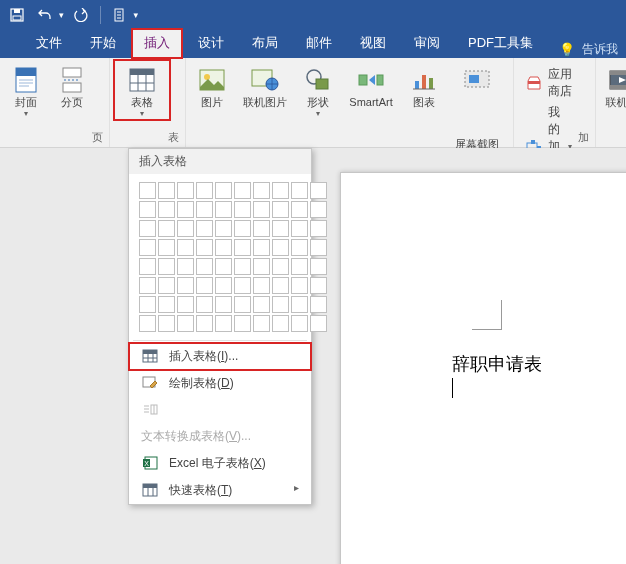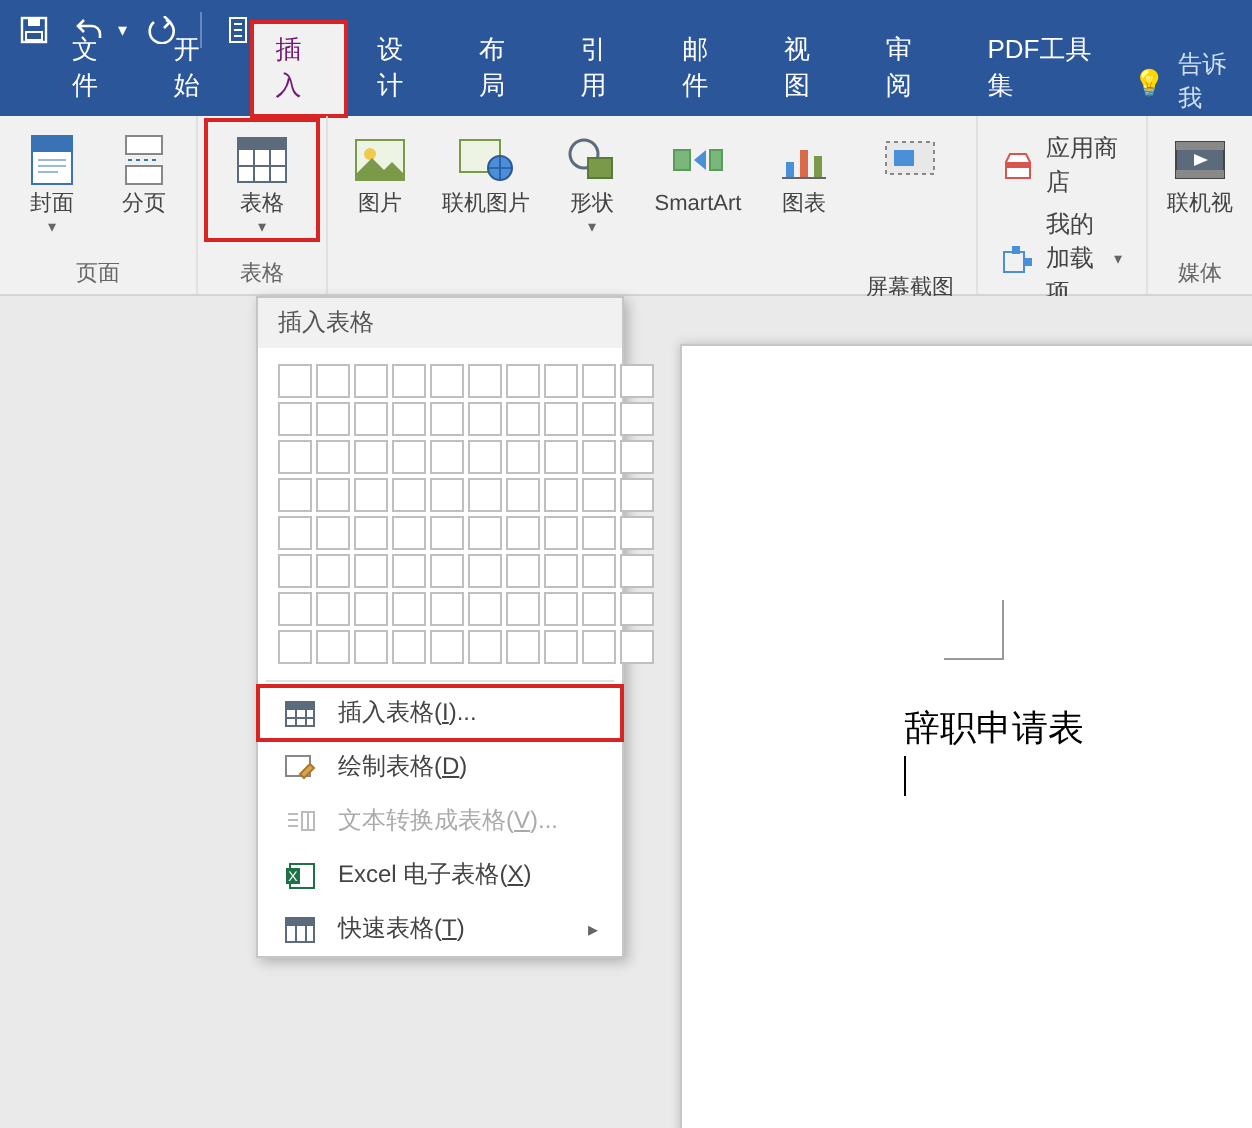--- a/index.html
+++ b/index.html
@@ -14,21 +14,21 @@
   
   .tabs { height: 28px; background:#2b579a; display:flex; align-items:flex-end; padding-left:24px; gap:4px; color:#fff; font-size:13px; }
   .tab { padding: 5px 12px 6px; cursor:pointer; }
   .tab.active { background:#f1f1f1; color:#701a75; }
   .tab.highlight-box { outline:2px solid #d82424; outline-offset:-1px; }
   .tabs-right { margin-left:auto; display:flex; align-items:center; gap:6px; padding-right:8px; color:#cfe0f4; font-size:12px;}
   .tabs-right .bulb { font-size:13px;}
 
   
   .ribbon { height:90px; background:#f1f1f1; border-bottom:1px solid #d4d4d4; display:flex; }
-  .group { display:flex; flex-direction:column; align-items:center; padding:4px 6px 2px; border-right:1px solid #e1e1e1; position:relative;}
+  .group { display:flex; flex-direction:row; align-items:flex-start; padding:4px 6px 2px; border-right:1px solid #e1e1e1; position:relative;}
   .group-items { display:flex; gap:6px; flex:1; align-items:flex-start;}
   .group-label { font-size:11px; color:#666; height:16px; line-height:16px; margin-top:auto;}
   .rbtn { display:flex; flex-direction:column; align-items:center; width:40px; padding-top:4px; gap:2px; font-size:11px; color:#444; cursor:pointer;}
   .rbtn.wide { width:48px; }
   .rbtn .ico { width:28px; height:28px; display:flex; align-items:center; justify-content:center;}
   .rbtn .lbl { text-align:center; line-height:13px;}
   .rbtn .caret { font-size:8px; color:#666; margin-top:-2px;}
   .highlight-red { outline:2px solid #d82424; outline-offset:1px;}
   .addins-list { display:flex; flex-direction:column; gap:4px; padding:4px 6px; font-size:12px; color:#444;}
   .addins-list div { display:flex; align-items:center; gap:6px;}
@@ -40,22 +40,22 @@
   .page-line { position:absolute; left:472px; top:300px; width:30px; height:30px; border-right:1px solid #999; border-bottom:1px solid #999;}
   .doc-title { position:absolute; left:452px; top:352px; font-size:18px; font-weight:normal; color:#000; font-family:"SimSun","Microsoft YaHei";}
   .cursor { position:absolute; left:452px; top:378px; width:1px; height:20px; background:#000;}
 
   
   .dropdown { position:absolute; left:128px; top:148px; width:184px; background:#fff; border:1px solid #c6c6c6; box-shadow:2px 2px 6px rgba(0,0,0,.25); z-index:10;}
   .dd-title { font-size:12px; color:#555; padding:4px 10px; background:#f1f1f1;}
   .grid-pick { padding:8px 10px 6px; display:grid; grid-template-columns:repeat(10,17px); grid-auto-rows:17px; gap:2px;}
   .grid-pick div { border:1px solid #bfbfbf; background:#fff;}
   .dd-sep { height:1px; background:#e1e1e1; margin:2px 4px;}
-  .dd-item { display:flex; align-items:center; gap:10px; padding:5px 12px; font-size:12px; color:#444;}
-  .dd-item.disabled { color:#aaa;}
+  .dd-item { display:flex; gap:10px; padding:5px 12px; font-size:12px; color:#444;}
+  .dd-item.disabled { color:#aaa;flex-direction:column;}
   .dd-item .key { text-decoration:underline;}
   .dd-item .arrow { margin-left:auto; font-size:10px; color:#666;}
   .dd-item.highlight-red { outline:2px solid #d82424; outline-offset:-1px; padding:5px 12px;}
   .dd-ico { width:18px; height:16px; display:flex; align-items:center; justify-content:center;}
 
   svg { display:block; }
 </style>
 </head>
 <body>
 
@@ -90,21 +90,20 @@
   </div>
   <span class="qat-caret">▾</span>
 </div>
 
 <div class="tabs">
   <div class="tab">文件</div>
   <div class="tab">开始</div>
   <div class="tab active highlight-box">插入</div>
   <div class="tab">设计</div>
   <div class="tab">布局</div>
-  <div class="tab">引用</div>
   <div class="tab">邮件</div>
   <div class="tab">视图</div>
   <div class="tab">审阅</div>
   <div class="tab">PDF工具集</div>
   <div class="tabs-right">
     <span class="bulb">💡</span>
     <span>告诉我</span>
   </div>
 </div>
 

